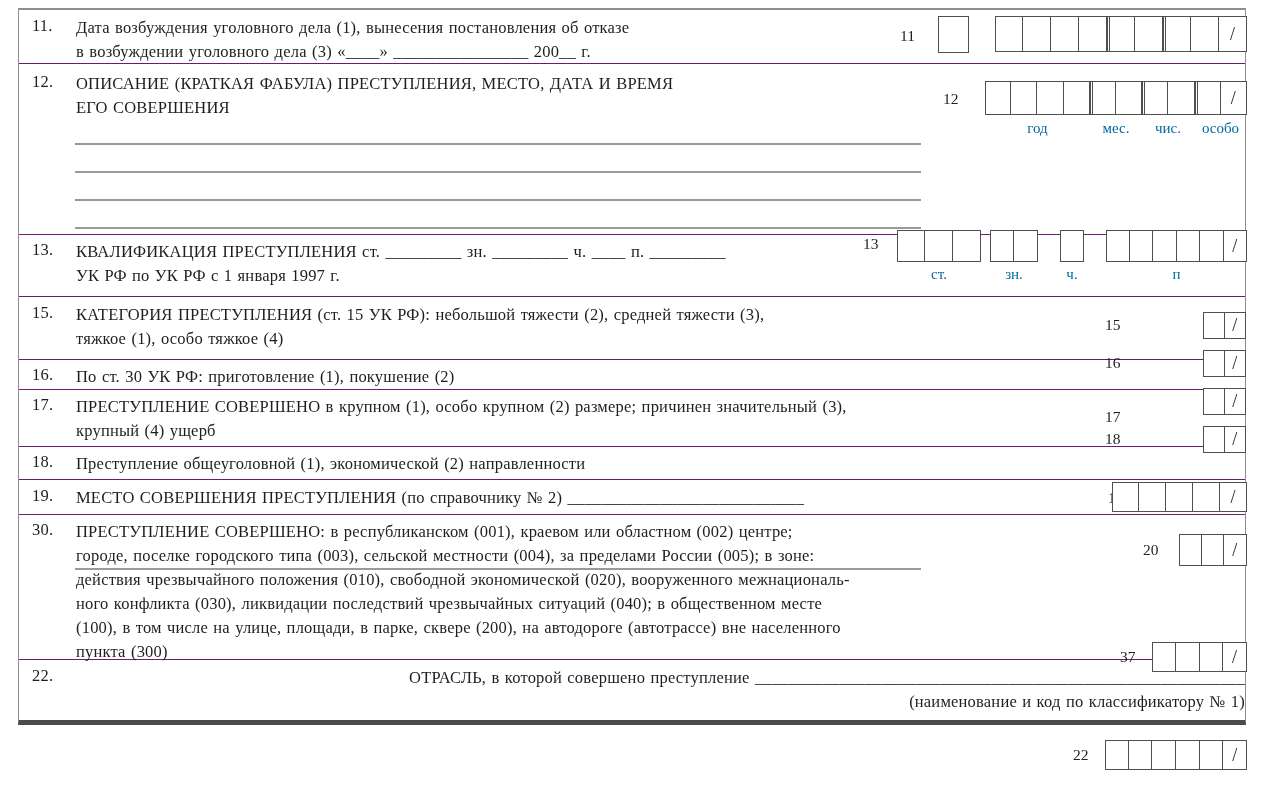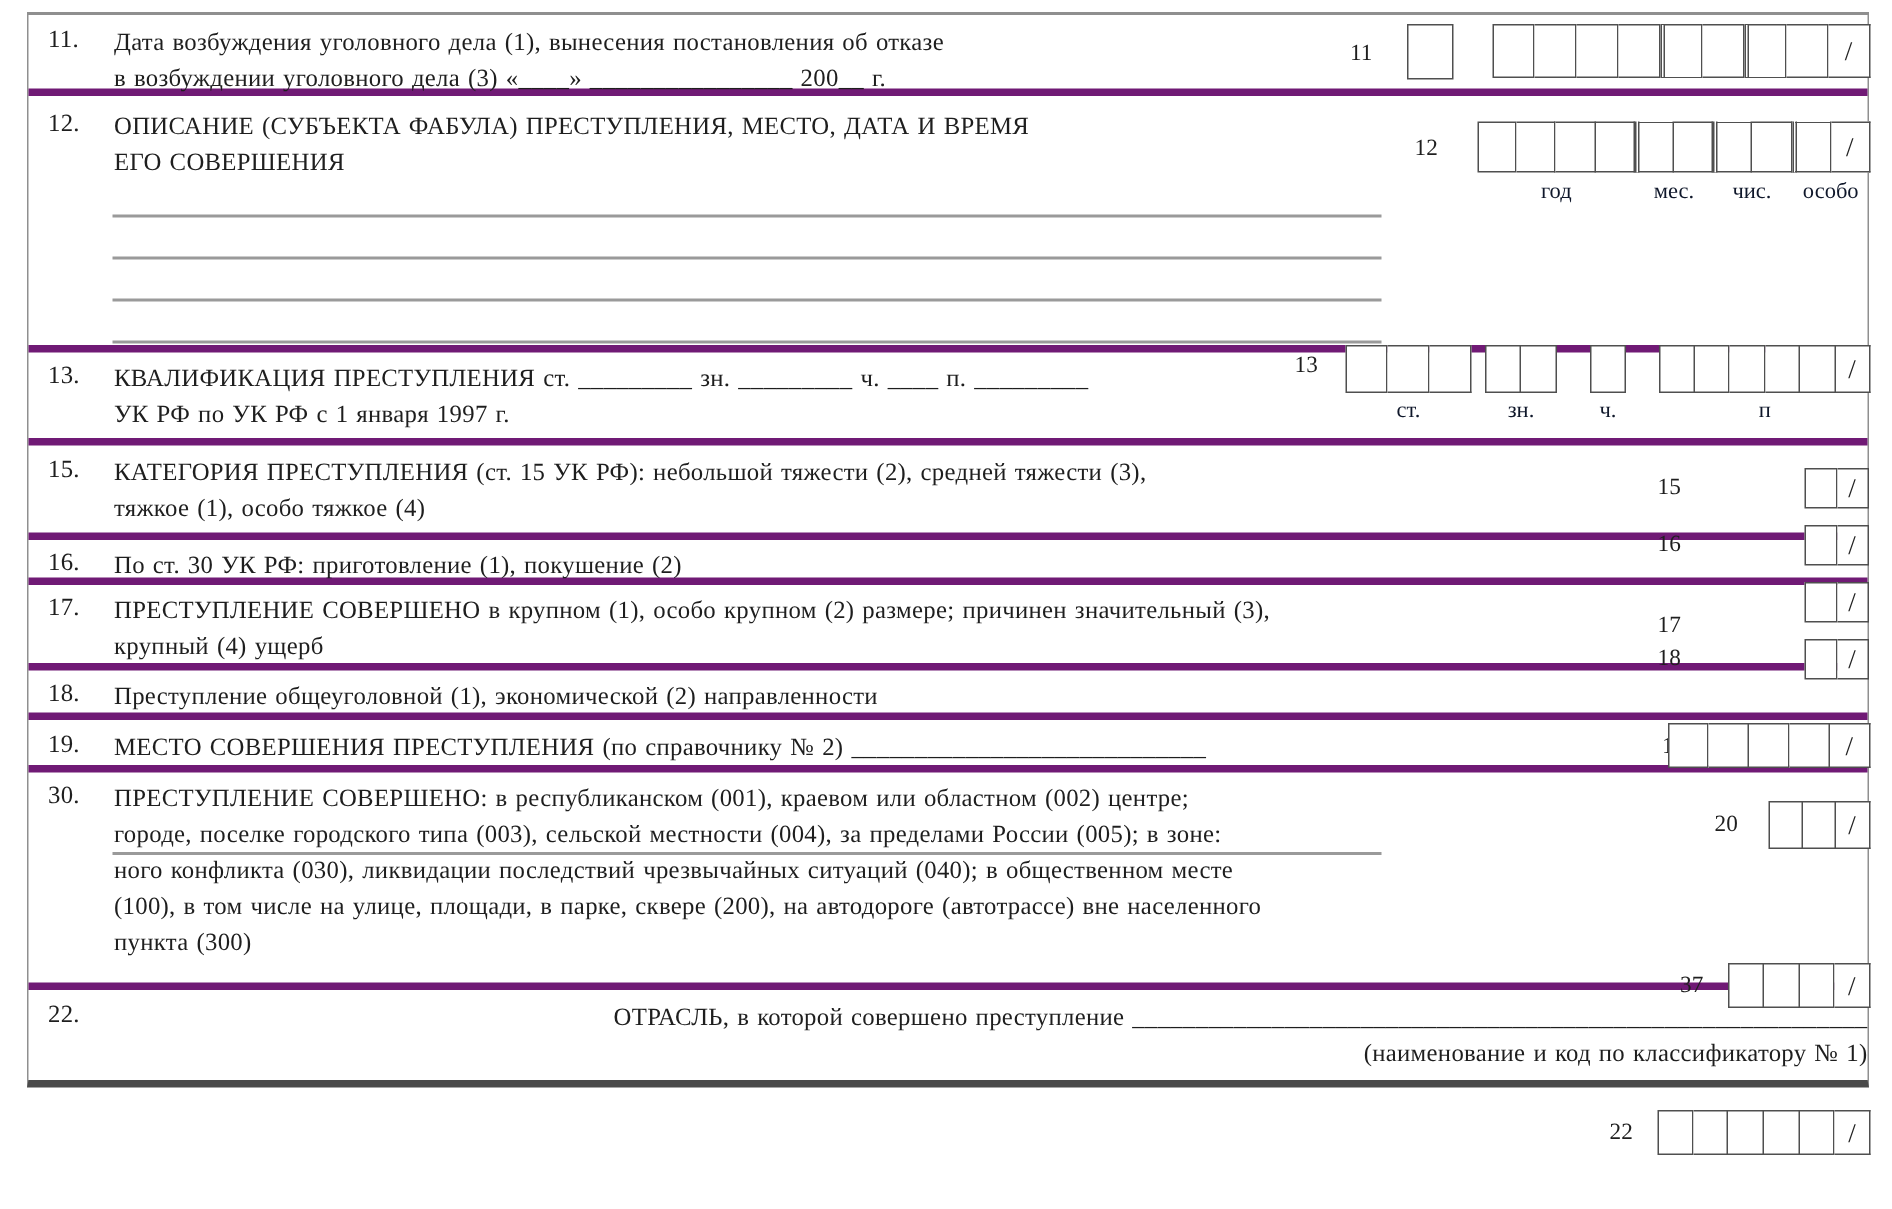--- a/index.html
+++ b/index.html
@@ -17,21 +17,21 @@
     position:absolute;left:18px;top:8px;width:1228px;
     box-sizing:border-box;
     border-top:2px solid #8f8f8f;
     border-left:1px solid #8f8f8f;
     border-right:1px solid #8f8f8f;
     border-bottom:5px solid #4a4a4a;
   }
   .row{
     position:relative;
     box-sizing:border-box;
-    border-bottom:5px solid #701a75;
+    border-bottom:1px solid #701a75;
     padding-left:57px;
   }
   .row:last-child{border-bottom:none;text-align:right;}
   .row .num{position:absolute;left:13px;}
   .line{white-space:nowrap;line-height:24px;}
   .r11{height:54px;padding-top:6px;}
   .r12{height:171px;padding-top:8px;}
   .r13{height:62px;padding-top:5px;}
   .r15{height:63px;padding-top:6px;}
   .r16{height:30px;padding-top:5px;}
@@ -62,39 +62,39 @@
   .s13a .cell{width:28px;}
   .s13b .cell{width:24px;}
   .s13c .cell{width:24px;}
   .s13d .cell{width:23.5px;}
   .s2c .cell{width:21.5px;height:27px;}
   .s19 .cell{width:27px;height:30px;}
   .s20 .cell{width:22.5px;height:32px;}
   .s21 .cell{width:23.75px;height:30px;}
   .s22 .cell{width:23.7px;height:30px;}
   .box1{position:absolute;box-sizing:border-box;width:31px;height:37px;border:1px solid #4f4f4f;background:#fff;}
-  .glabels{position:absolute;display:flex;font-size:15px;letter-spacing:0;color:#0f172a;}
+  .glabels{position:absolute;display:flex;font-size:15px;letter-spacing:0;color:#0369a1;}
   .glabels span{display:inline-block;text-align:center;}
 </style>
 </head>
 <body>
 
 <div class="form">
 
   <div class="frame">
 
     <div class="row r11">
       <span class="num">11.</span>
       <div class="line">Дата возбуждения уголовного дела (1), вынесения постановления об отказе</div>
       <div class="line">в возбуждении уголовного дела (3) «____» ________________ 200__ г.</div>
     </div>
 
     <div class="row r12">
       <span class="num">12.</span>
-      <div class="line">ОПИСАНИЕ (СУБЪЕКТА ФАБУЛА) ПРЕСТУПЛЕНИЯ, МЕСТО, ДАТА И ВРЕМЯ</div>
+      <div class="line">ОПИСАНИЕ (КРАТКАЯ ФАБУЛА) ПРЕСТУПЛЕНИЯ, МЕСТО, ДАТА И ВРЕМЯ</div>
       <div class="line">ЕГО СОВЕРШЕНИЯ</div>
     </div>
 
     <div class="row r13">
       <span class="num">13.</span>
       <div class="line">КВАЛИФИКАЦИЯ ПРЕСТУПЛЕНИЯ ст. _________ зн. _________ ч. ____ п. _________</div>
       <div class="line">УК РФ по УК РФ с 1 января 1997 г.</div>
     </div>
 
     <div class="row r15">
@@ -122,20 +122,21 @@
     <div class="row r19">
       <span class="num">19.</span>
       <div class="line">МЕСТО СОВЕРШЕНИЯ ПРЕСТУПЛЕНИЯ (по справочнику № 2) ____________________________</div>
     </div>
 
 
     <div class="row r21">
       <span class="num">30.</span>
       <div class="line">ПРЕСТУПЛЕНИЕ СОВЕРШЕНО: в республиканском (001), краевом или областном (002) центре;</div>
       <div class="line">городе, поселке городского типа (003), сельской местности (004), за пределами России (005); в зоне:</div>
+      <div class="line">действия чрезвычайного положения (010), свободной экономической (020), вооруженного межнациональ-</div>
       <div class="line">ного конфликта (030), ликвидации последствий чрезвычайных ситуаций (040); в общественном месте</div>
       <div class="line">(100), в том числе на улице, площади, в парке, сквере (200), на автодороге (автотрассе) вне населенного</div>
       <div class="line">пункта (300)</div>
     </div>
 
     <div class="row r22">
       <span class="num">22.</span>
       <div class="line">ОТРАСЛЬ, в которой совершено преступление __________________________________________________________</div>
       <div class="caption">(наименование и код по классификатору № 1)</div>
     </div>

